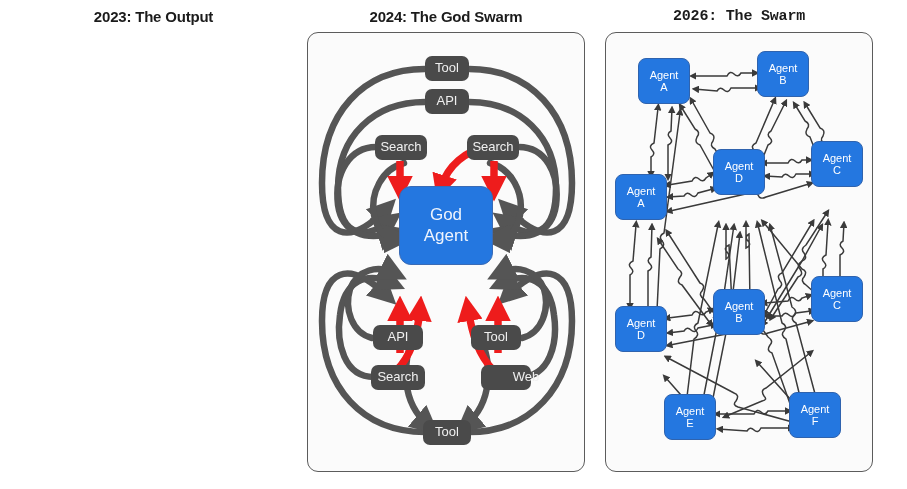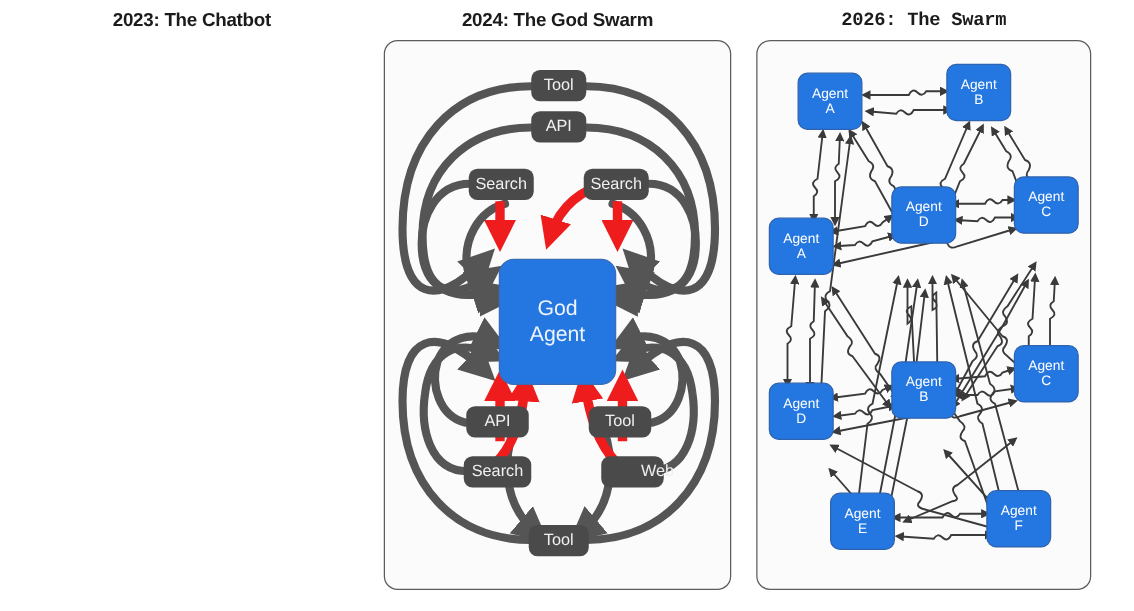--- a/index.html
+++ b/index.html
@@ -78,21 +78,21 @@
     color: #eef4fd;
     line-height: 1.22;
   }
   .node-label { pointer-events: none; white-space: pre-line; }
 </style>
 </head>
 <body>
 
 <div id="root">
 
-  <div class="panel-title" style="left:19px;top:8px;width:269px;">2023: The Chatbot</div>
+  <div class="panel-title" style="left:19px;top:8px;width:269px;">2023: The Output</div>
   <div class="panel-title" style="left:307px;top:8px;width:278px;">2024: The God Swarm</div>
   <div class="panel-title" style="left:605px;top:8px;width:268px;font-family:Liberation Mono, monospace;">2026: The Swarm</div>
 
 
   <div class="panel" style="left:307px;top:32px;width:278px;height:440px;">
     <svg width="278" height="440">
       <defs>
         <marker id="ar-g" markerWidth="4.4" markerHeight="4.4" refX="2.2" refY="2.2" orient="auto">
           <path d="M0,0 L4.4,2.2 L0,4.4 Z" fill="#555555"></path>
         </marker>
@@ -141,21 +141,21 @@
     <div class="node dark" style="left:117px;top:56px;width:44px;height:25px;">
       <span class="node-label">API</span>
     </div>
     <div class="node dark" style="left:67px;top:102px;width:52px;height:25px;">
       <span class="node-label">Search</span>
     </div>
     <div class="node dark" style="left:159px;top:102px;width:52px;height:25px;">
       <span class="node-label">Search</span>
     </div>
 
-    <div class="node bigblue" style="left:91px;top:174px;width:94px;height:101px;">
+    <div class="node bigblue" style="left:91px;top:153px;width:94px;height:79px;">
       <span class="node-label">God
 Agent</span>
     </div>
 
     <div class="node dark" style="left:65px;top:292px;width:50px;height:25px;">
       <span class="node-label">API</span>
     </div>
     <div class="node dark" style="left:163px;top:292px;width:50px;height:25px;">
       <span class="node-label">Tool</span>
     </div>

